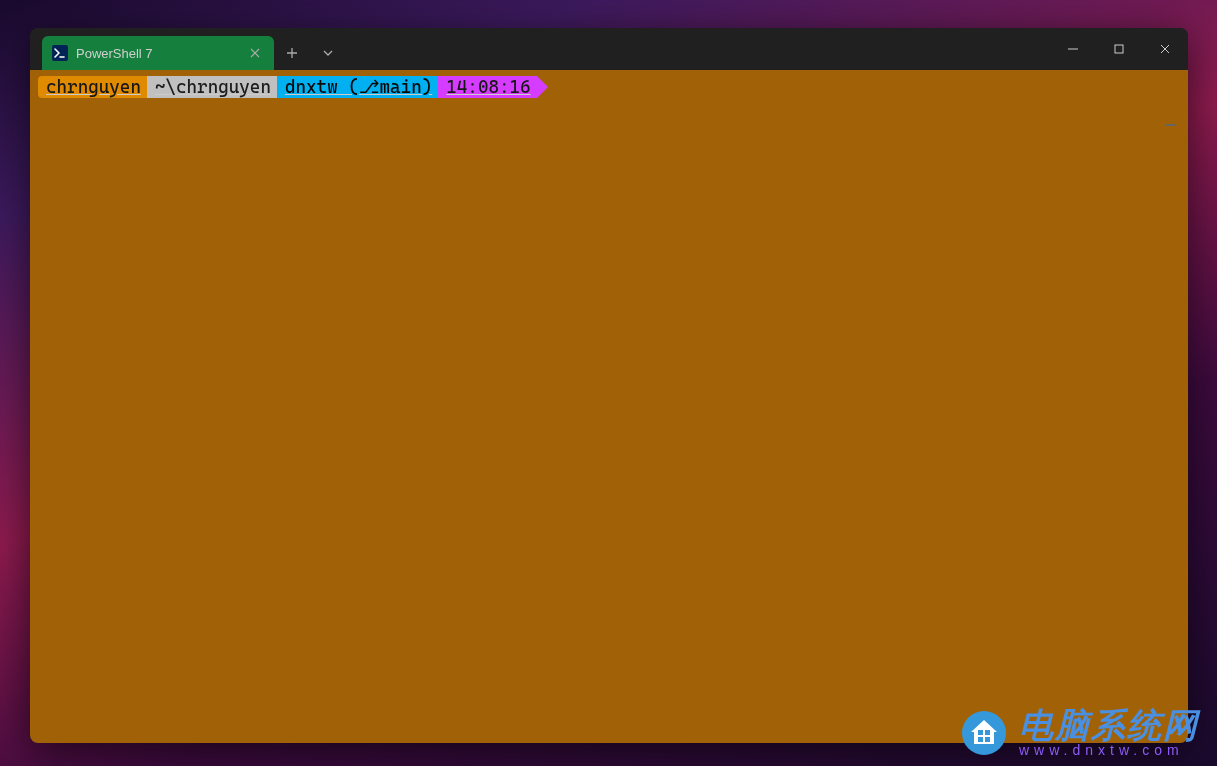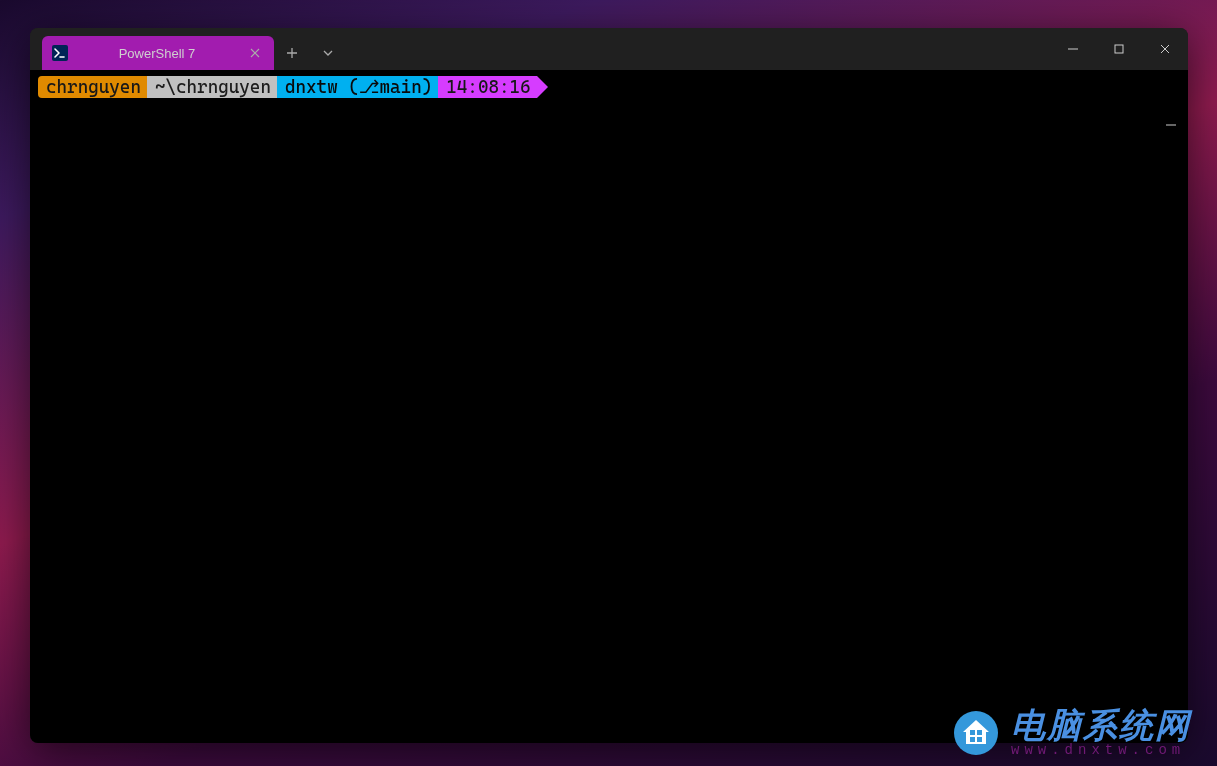--- a/index.html
+++ b/index.html
@@ -30,29 +30,28 @@
   .titlebar {
     height: 42px;
     background: #202020;
     display: flex;
     align-items: stretch;
     padding-left: 12px;
   }
   .tab {
     display: flex;
     align-items: center;
-    background: #a21caf;
+    background: #15803d;
     border-top-left-radius: 6px;
     border-top-right-radius: 6px;
     padding: 0 10px 0 10px;
     margin-top: 8px;
     width: 232px;
     gap: 8px;
     position: relative;
-    text-align: center;
   }
   .tab-icon {
     width: 16px; height: 16px;
     display: inline-flex; align-items:center; justify-content:center;
   }
   .tab-icon svg { width:16px; height:16px; }
   .tab-title {
     color: #cfcfcf;
     font-size: 13px;
     flex: 1;
@@ -80,27 +79,28 @@
     display:flex;
   }
   .win-btn {
     width: 46px; height: 42px;
     display:flex; align-items:center; justify-content:center;
     color:#ccc; cursor:pointer;
   }
 
   .terminal-body {
     flex:1;
-    background: #000000;
+    background: #a16207;
     padding: 6px 8px;
     font-family: 'Cascadia Code', 'Consolas', monospace;
     font-size: 18px;
     line-height: 22px;
     color:#ccc;
     position:relative;
+    text-decoration:underline;
   }
   .prompt-line { display:flex; align-items:center; }
   .seg {
     display:inline-flex; align-items:center;
     height: 22px;
     padding: 0 6px 0 8px;
     position:relative;
     white-space:pre;
   }
   .seg.first { border-top-left-radius:4px; border-bottom-left-radius:4px; }
@@ -113,32 +113,32 @@
     border-top: 11px solid transparent;
     border-bottom: 11px solid transparent;
     border-left: 11px solid currentColor;
   }
   .scroll-indicator {
     position:absolute; top:54px; right:12px;
     width:10px; height:2px; background:#666;
   }
   .watermark {
     position:absolute;
-    bottom:8px; right:26px;
+    bottom:8px; right:18px;
     display:flex; align-items:center; gap:12px;
     color:#fff;
     font-family: 'Microsoft YaHei', sans-serif;
   }
   .wm-icon {
     width:46px; height:46px;
     position:relative;
   }
   .wm-text { display:flex; flex-direction:column; line-height:1.05; }
   .wm-cn { font-size:34px; font-weight:700; color:#4a90e2; letter-spacing:2px; font-style:italic; }
-  .wm-url { font-size:14px; letter-spacing:5px; color:#701a75; font-family: Liberation Mono, monospace; }
+  .wm-url { font-size:14px; letter-spacing:5px; color:#8b5cf6; font-family: Liberation Sans, sans-serif; }
 </style>
 </head>
 <body>
 
 <div class="terminal-window">
   <div class="titlebar">
     <div class="tab">
       <span class="tab-icon">
         <svg viewBox="0 0 16 16">
           <rect x="0" y="0" width="16" height="16" rx="2" fill="#012456"></rect>

